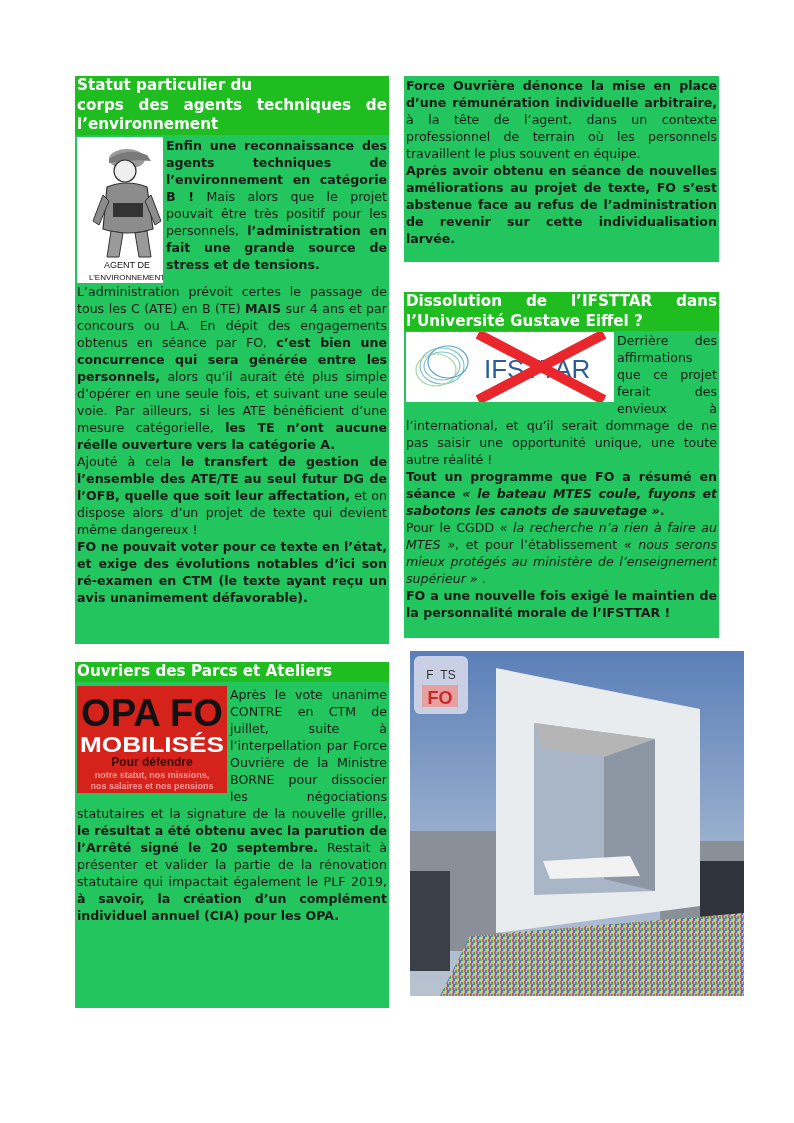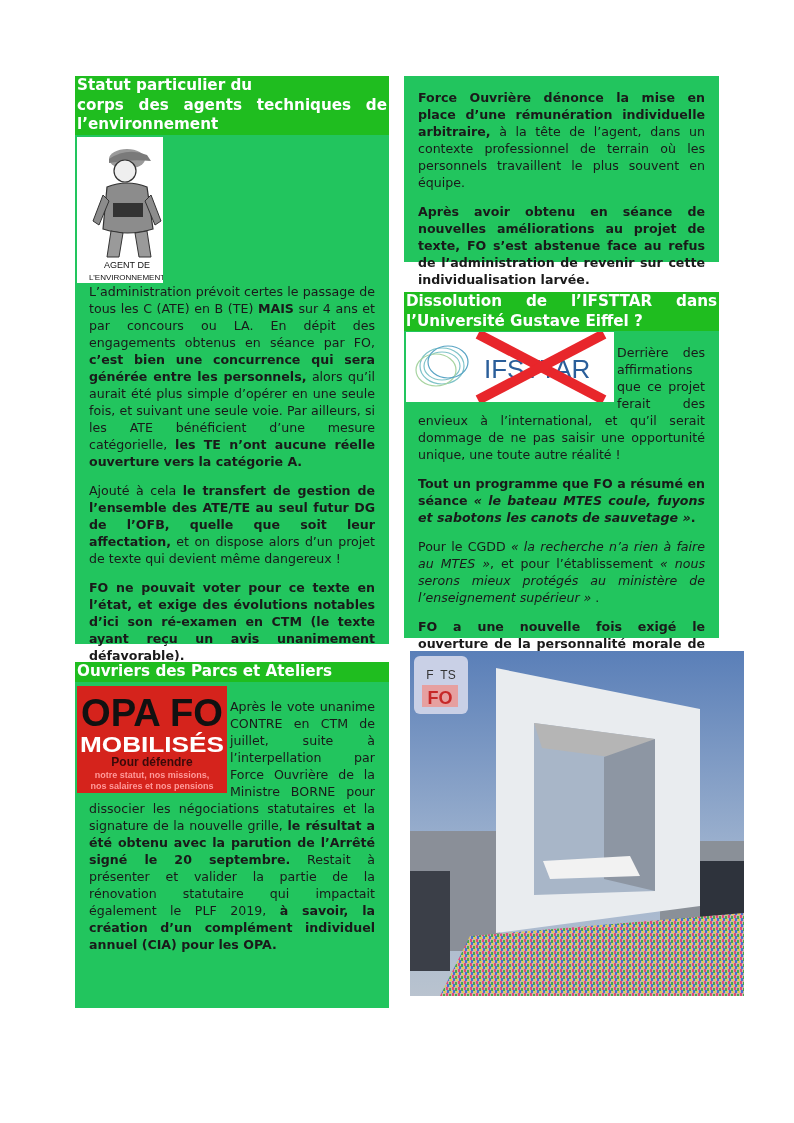--- a/index.html
+++ b/index.html
@@ -7,21 +7,21 @@
   body { position: relative; font-family: "DejaVu Sans", "Liberation Sans", sans-serif; color: #1a1a1a; overflow: hidden; }
   .col { position: absolute; background: #22c55e; }
   .head {
     background: #1fbd1f; color: #ffffff; font-weight: bold;
     font-size: 15.2px; line-height: 19.5px; padding: 0 2px; text-align: justify;
     text-align-last: left;
   }
   .txt { font-size: 12.6px; line-height: 17px; text-align: justify; padding: 0 2px; }
   .txt b { font-weight: bold; }
   .fig { float: left; background: #ffffff; margin-right: 3px; position: relative; overflow: hidden; }
-  .para { margin: 12px; }
+  .para { margin: 0; }
   
   #b1 { left: 75px; top: 76px; width: 314px; height: 568px; }
   #b2 { left: 404px; top: 76px; width: 315px; height: 186px; }
   #b3 { left: 404px; top: 292px; width: 315px; height: 346px; }
   #b4 { left: 75px; top: 662px; width: 314px; height: 346px; }
   #photo { position: absolute; left: 410px; top: 651px; width: 334px; height: 345px; overflow: hidden; }
 </style>
 </head>
 <body>
 
@@ -39,20 +39,21 @@
         <path d="M30 50 Q50 42 70 50 L76 92 Q50 100 26 92 Z" fill="#8c8c8c" stroke="#333" stroke-width="1.2"></path>
         <rect x="36" y="66" width="30" height="14" fill="#333"></rect>
         <path d="M34 94 L30 120 L42 120 L46 96 Z" fill="#9a9a9a" stroke="#333"></path>
         <path d="M58 96 L62 120 L74 120 L70 94 Z" fill="#9a9a9a" stroke="#333"></path>
         <path d="M26 58 L16 84 L22 88 L32 64 Z" fill="#8c8c8c" stroke="#333"></path>
         <path d="M74 58 L84 84 L78 88 L68 64 Z" fill="#8c8c8c" stroke="#333"></path>
         <text x="50" y="131" font-size="9" text-anchor="middle" fill="#111" font-family="Liberation Sans, sans-serif">AGENT DE</text>
         <text x="50" y="143" font-size="8" text-anchor="middle" fill="#111" font-family="Liberation Sans, sans-serif">L'ENVIRONNEMENT</text>
       </svg>
     </div>
+    <p class="para"><b>Enfin une reconnaissance des agents techniques de l’environnement en catégorie B !</b><span> Mais alors que le projet pouvait être très positif pour les personnels, </span><b>l’administration en fait une grande source de stress et de tensions.</b></p>
     <p class="para" style="clear:both;"><span>L’administration prévoit certes  le passage de tous les C (ATE) en B (TE) </span><b>MAIS</b><span> sur 4 ans et par concours ou LA. En dépit des engagements obtenus en séance par FO, </span><b>c’est bien une concurrence qui sera générée entre les personnels,</b><span> alors qu’il aurait été plus simple d’opérer en une seule fois, et suivant une seule voie. Par ailleurs, si les ATE bénéficient d’une mesure catégorielle, </span><b>les TE n’ont aucune réelle ouverture vers la catégorie A.</b></p>
     <p class="para"><span>Ajouté à cela </span><b>le transfert de gestion de l’ensemble des ATE/TE au seul futur DG de l’OFB, quelle que soit leur affectation,</b><span> et on dispose alors d’un projet de texte qui devient même dangereux !</span></p>
     <p class="para"><b>FO ne pouvait voter pour ce texte en l’état, et exige des évolutions notables d’ici son ré-examen en CTM (le texte ayant reçu un avis unanimement défavorable).</b></p>
   </div>
 </div>
 
 <div id="b2" class="col">
   <div class="txt" style="padding-top:1px;">
     <p class="para"><b>Force Ouvrière dénonce la mise en place d’une rémunération individuelle arbitraire,</b><span> à la tête de l’agent, dans un contexte professionnel de terrain où les personnels travaillent le plus souvent en équipe.</span></p>
     <p class="para"><b>Après avoir obtenu en séance de nouvelles améliorations au projet de texte, FO s’est abstenue face au refus de l’administration de revenir sur cette individualisation larvée.</b></p>
@@ -71,21 +72,21 @@
           <ellipse cx="42" cy="30" rx="20" ry="16" stroke="#5aa5c5"></ellipse>
         </g>
         <text x="78" y="46" font-size="26" fill="#2a5e9a" font-family="Liberation Sans, sans-serif">IFSTTAR</text>
         <line x1="72" y1="2" x2="198" y2="68" stroke="#e8262b" stroke-width="10"></line>
         <line x1="198" y1="2" x2="72" y2="68" stroke="#e8262b" stroke-width="10"></line>
       </svg>
     </div>
     <p class="para">Derrière des affirmations que ce projet ferait des envieux à l’international, et qu’il serait dommage de ne pas saisir une opportunité unique, une toute autre réalité !</p>
     <p class="para"><b>Tout un programme que FO a résumé en séance </b><b><i>« le bateau MTES coule, fuyons et sabotons les canots de sauvetage »</i></b><b>.</b></p>
     <p class="para" style="clear:both;"><span>Pour le CGDD </span><i>« la recherche n’a rien à faire au MTES »</i><span>, et pour l’établissement </span><i>« nous serons mieux protégés au ministère de l’enseignement supérieur »</i><span> .</span></p>
-    <p class="para"><b>FO a une nouvelle fois exigé le ouverture de la personnalité morale de l’IFSTTAR !</b></p>
+    <p class="para"><b>FO a une nouvelle fois exigé le maintien de la personnalité morale de l’IFSTTAR !</b></p>
   </div>
 </div>
 
 <div id="b4" class="col">
   <div class="head">Ouvriers des Parcs et Ateliers</div>
   <div class="txt" style="padding-top:4px;">
     <div class="fig" style="width:150px;height:107px;background:#d5231c;">
       <svg width="150" height="107" viewBox="0 0 150 107">
         <rect width="150" height="107" fill="#d5231c"></rect>
         <text x="4" y="40" font-size="38" font-weight="bold" fill="#111" font-family="Liberation Sans, sans-serif" textLength="142" lengthAdjust="spacingAndGlyphs">OPA FO</text>

